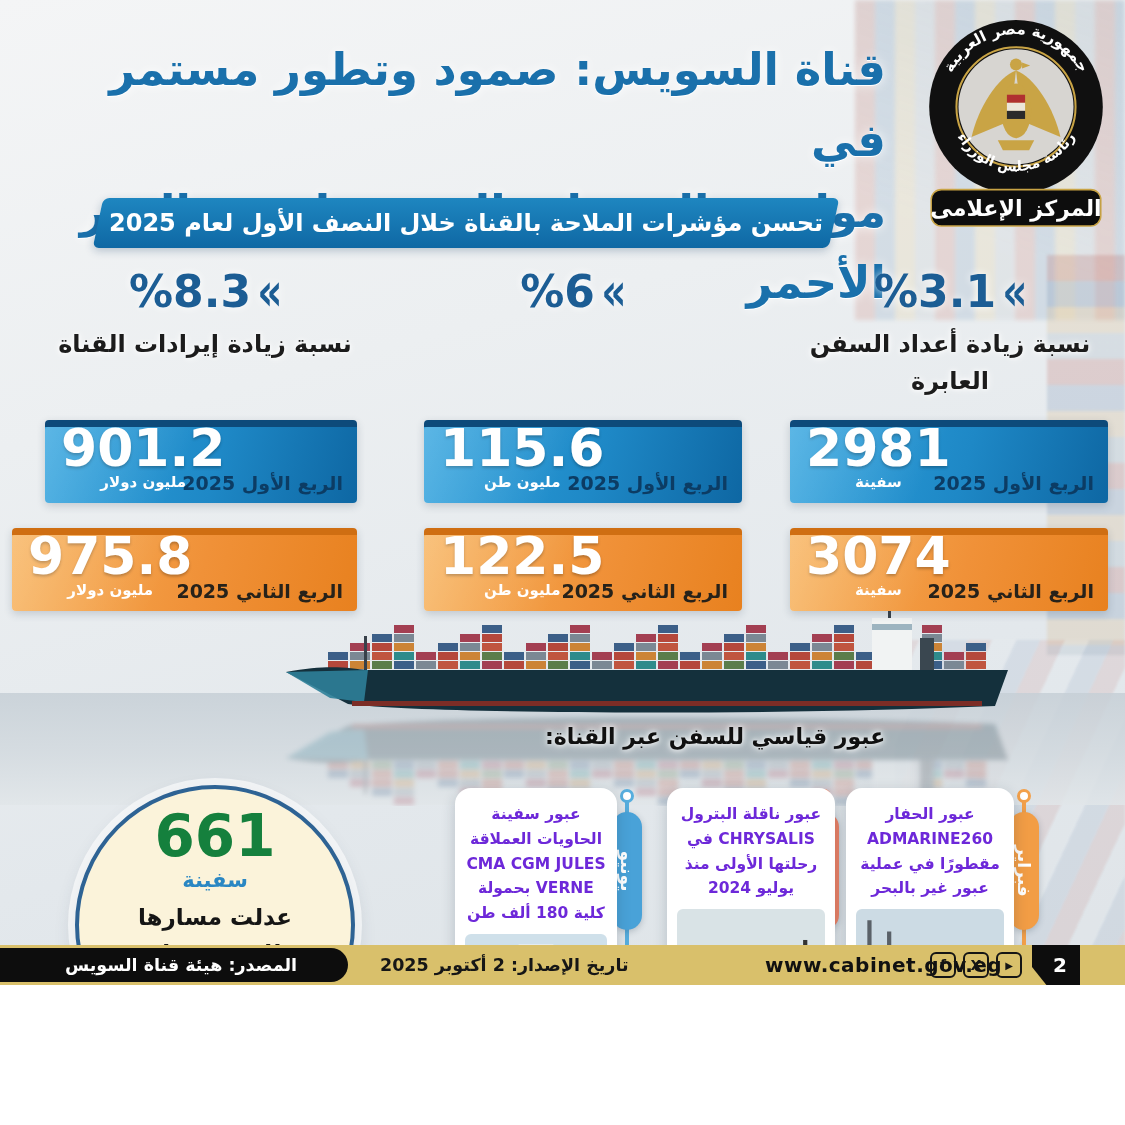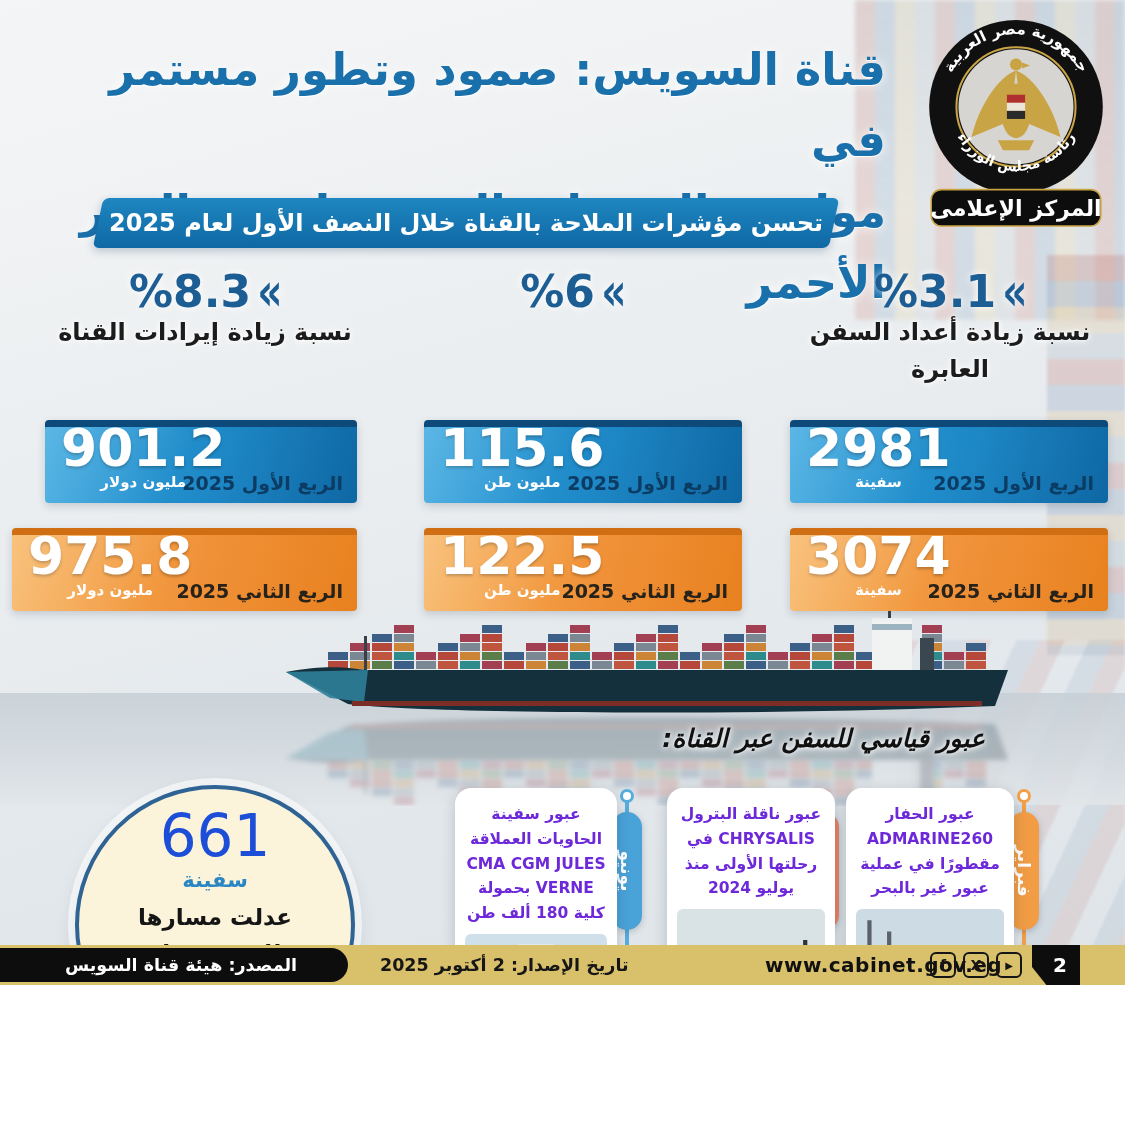--- a/index.html
+++ b/index.html
@@ -31,48 +31,48 @@
   .banner span{transform:skewX(12deg);color:#fff;font-weight:bold;font-size:24px;white-space:nowrap;}
   .logo{position:absolute;right:18px;top:18px;width:182px;z-index:2;}
   
   .stat{position:absolute;top:270px;z-index:2;text-align:center;}
   #stat-r{left:790px;width:320px;}
   #stat-m{left:400px;width:345px;}
   #stat-l{left:55px;width:300px;}
   .stat-num{display:flex;justify-content:center;align-items:center;direction:ltr;gap:8px;
     color:#1c5d94;font-weight:bold;font-size:44px;line-height:1;text-shadow:0 0 8px #fff;}
   .chev{font-size:34px;transform:scale(1.15,1.55);margin-top:-2px;}
-  .stat-label{margin-top:0;font-size:24px;font-weight:bold;color:#1c1c1c;line-height:1.55;
+  .stat-label{margin-top:12px;font-size:24px;font-weight:bold;color:#1c1c1c;line-height:1.55;
     text-shadow:0 0 8px #fff,0 0 4px #fff;}
   
   .metric{position:absolute;height:76px;border-radius:4px;z-index:2;box-shadow:0 3px 8px rgba(40,60,80,.2);}
   .metric.blue{background:linear-gradient(105deg,#2ea2de 0%,#1e88c6 55%,#0e67a3 100%);border-top:7px solid #0d4a7a;}
   .metric.orange{background:linear-gradient(105deg,#f7b159 0%,#f09138 55%,#e8811f 100%);border-top:7px solid #cf6e12;}
   .metric::after{content:'';position:absolute;inset:0;border-radius:3px;
     background:linear-gradient(115deg,rgba(255,255,255,.22) 0%,rgba(255,255,255,0) 45%);pointer-events:none;}
   .metric .val{position:absolute;left:16px;top:-6px;text-align:center;direction:ltr;}
   .metric .num{font-size:52px;font-weight:bold;color:#fff;line-height:1.05;text-shadow:0 2px 3px rgba(0,0,0,.25);}
   .metric .unit{font-size:15px;font-weight:bold;color:#fff;margin-top:-3px;}
   .metric .period{position:absolute;right:14px;bottom:9px;font-size:19px;font-weight:bold;}
   .metric.blue .period{color:#0c3c64;}
   .metric.orange .period{color:#27221a;}
   #b1{left:790px;top:420px;width:318px;} #b2{left:424px;top:420px;width:318px;} #b3{left:45px;top:420px;width:312px;}
   #o1{left:790px;top:528px;width:318px;} #o2{left:424px;top:528px;width:318px;} #o3{left:12px;top:528px;width:345px;}
   
   .ship-figure{position:absolute;left:268px;top:598px;width:790px;height:118px;z-index:1;}
   .ship-reflection{position:absolute;left:268px;top:714px;width:790px;height:92px;z-index:1;overflow:hidden;pointer-events:none;}
   .ship-reflection svg{transform:scaleY(-1);opacity:.22;filter:blur(2.5px);}
   
-  .crossings-heading{position:absolute;left:545px;top:724px;width:440px;z-index:2;text-align:right;
-    font-size:25px;font-weight:bold;color:#101010;text-shadow:0 0 10px #fff,0 0 5px #fff;font-style:italic;}
+  .crossings-heading{position:absolute;left:545px;top:724px;width:440px;z-index:2;text-align:left;
+    font-size:22px;font-weight:bold;color:#101010;text-shadow:0 0 10px #fff,0 0 5px #fff;}
   .circle{position:absolute;left:75px;top:785px;width:272px;height:272px;border-radius:50%;z-index:2;
     background:#fbf3da;border:4px solid #2e6394;
     box-shadow:0 0 0 7px rgba(255,255,255,.6),0 8px 20px rgba(50,70,90,.22);
     display:flex;flex-direction:column;align-items:center;justify-content:center;text-align:center;}
-  .circle-num{font-size:58px;font-weight:normal;color:#1d4ed8;line-height:1;}
+  .circle-num{font-size:58px;font-weight:bold;color:#15803d;line-height:1;}
   .circle-unit{font-size:21px;font-weight:bold;color:#2a87c3;margin:3px 0 8px;}
   .circle-text{font-size:23px;font-weight:bold;color:#151515;line-height:1.55;width:228px;}
   
   .card{position:absolute;top:788px;height:272px;background:#fff;border-radius:16px;z-index:3;
     box-shadow:0 4px 14px rgba(30,50,70,.22);padding:14px 10px 10px;box-sizing:border-box;
     display:flex;flex-direction:column;}
   #card1{left:455px;width:162px;} #card2{left:648px;width:168px;margin-left:19px;} #card3{left:846px;width:168px;}
   .card-text{font-size:15.5px;font-weight:bold;color:#6d28d9;text-align:center;line-height:1.6;}
   .card-photo{flex:1;margin-top:8px;border-radius:6px;overflow:hidden;min-height:70px;}
   .card-photo svg{width:100%;height:100%;display:block;}

